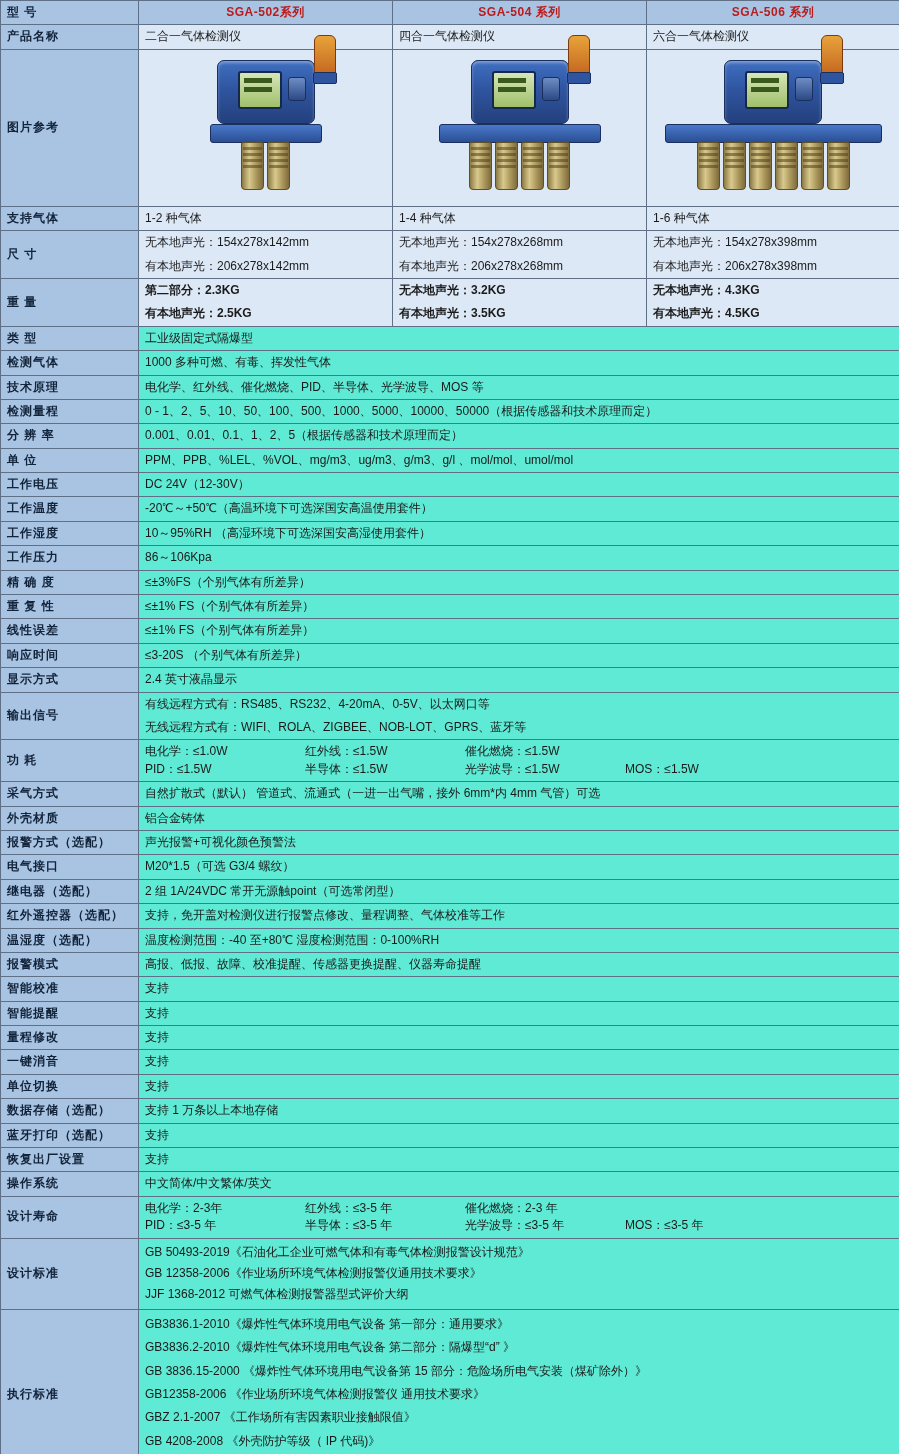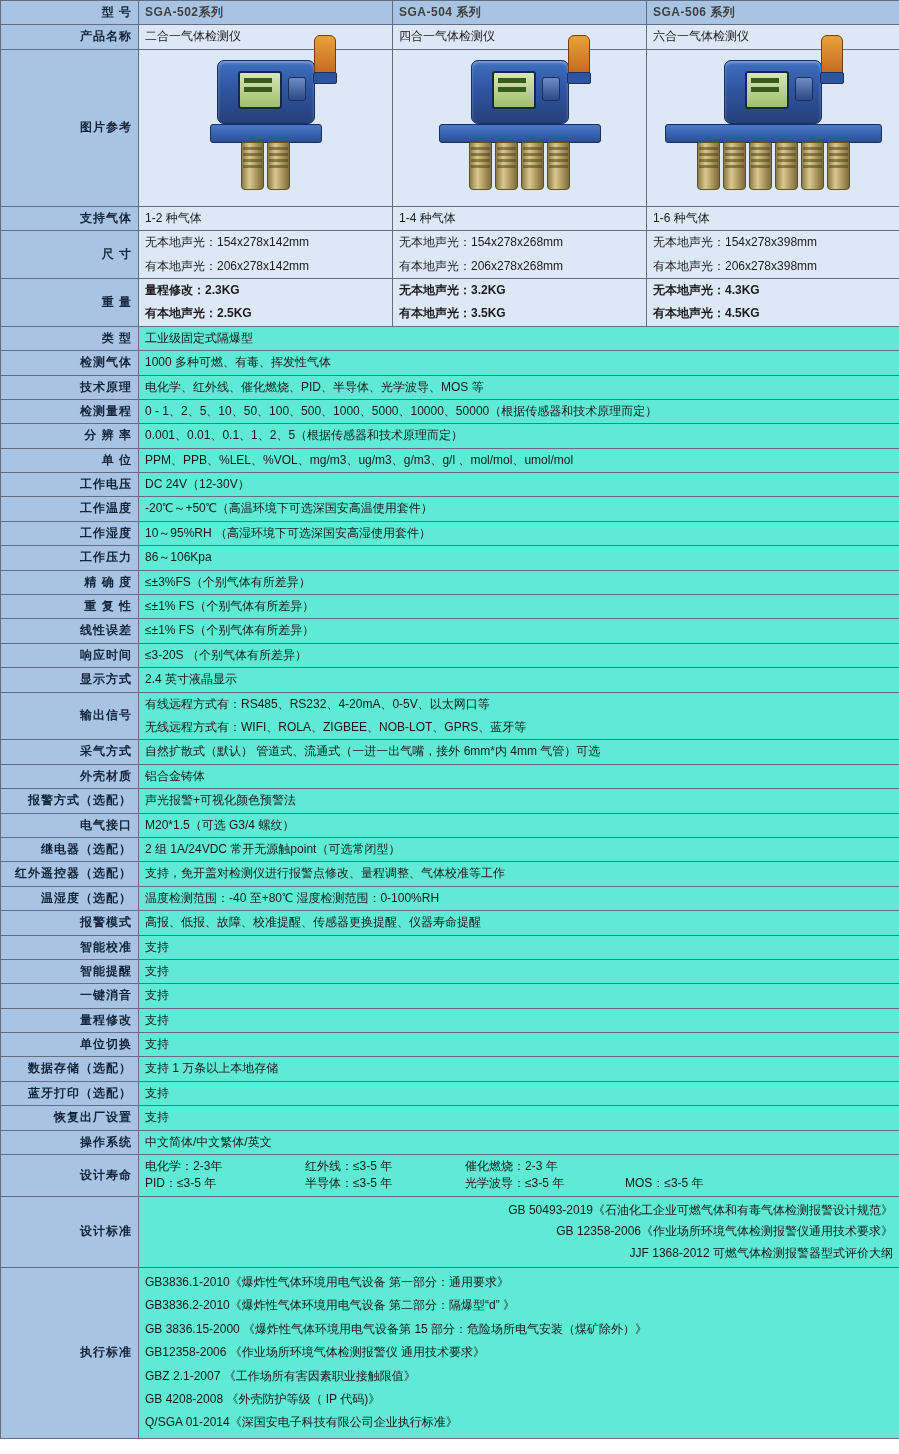--- a/index.html
+++ b/index.html
@@ -24,34 +24,35 @@
   table.spec td {
     border: 1px solid #5f6f86;
     padding: 3px 6px;
     vertical-align: middle;
     font-size: 12px;
     line-height: 1.45;
   }
   td.label {
     width: 138px;
     background: #a9c3e3;
-    text-align: right;
+    text-align: left;
     font-weight: bold;
     color: #12243a;
     letter-spacing: 1px;
     padding: 4px 2px;
   }
   td.value {
     background: #5eead4;
     padding-left: 8px;
   }
   td.model-head {
     background: #a9c3e3;
+    text-align: center;
     font-weight: bold;
-    color: #404040;
+    color: #b91c1c;
     letter-spacing: .5px;
   }
   td.sub {
     background: #dce8f6;
     text-align: left;
   }
   td.imgcell {
     background: #dce8f6;
     text-align: center;
     height: 150px;
@@ -64,21 +65,20 @@
     display: flex;
     flex-wrap: wrap;
   }
   .cols span {
     display: inline-block;
   }
   .pw span { width: 160px; }
   .life span { width: 160px; }
   .std-list div {
     padding: 2px 0;
-    text-align: right;
   }
   .exec-list div {
     padding: 3px 0;
   }
   
   .device {
     display: inline-block;
     position: relative;
   }
   .dev-wrap {
@@ -305,21 +305,21 @@
     </td>
     <td class="sub twoline">
       <div>无本地声光：154x278x398mm</div>
       <div>有本地声光：206x278x398mm</div>
     </td>
   </tr>
 
   <tr>
     <td class="label">重    量</td>
     <td class="sub twoline">
-      <div style="font-weight:bold">量程修改：2.3KG</div>
+      <div style="font-weight:bold">第二部分：2.3KG</div>
       <div style="font-weight:bold">有本地声光：2.5KG</div>
     </td>
     <td class="sub twoline">
       <div style="font-weight:bold">无本地声光：3.2KG</div>
       <div style="font-weight:bold">有本地声光：3.5KG</div>
     </td>
     <td class="sub twoline">
       <div style="font-weight:bold">无本地声光：4.3KG</div>
       <div style="font-weight:bold">有本地声光：4.5KG</div>
     </td>
@@ -387,20 +387,36 @@
   </tr>
 
   <tr>
     <td class="label">输出信号</td>
     <td class="value twoline" colspan="3">
       <div>有线远程方式有：RS485、RS232、4-20mA、0-5V、以太网口等</div>
       <div>无线远程方式有：WIFI、ROLA、ZIGBEE、NOB-LOT、GPRS、蓝牙等</div>
     </td>
   </tr>
 
+  <tr>
+    <td class="label">功    耗</td>
+    <td class="value" colspan="3">
+      <div class="cols pw">
+        <span>电化学：≤1.0W</span>
+        <span>红外线：≤1.5W</span>
+        <span>催化燃烧：≤1.5W</span>
+      </div>
+      <div class="cols pw">
+        <span>PID：≤1.5W</span>
+        <span>半导体：≤1.5W</span>
+        <span>光学波导：≤1.5W</span>
+        <span>MOS：≤1.5W</span>
+      </div>
+    </td>
+  </tr>
 
   <tr>
     <td class="label">采气方式</td>
     <td class="value" colspan="3">自然扩散式（默认） 管道式、流通式（一进一出气嘴，接外 6mm*内 4mm 气管）可选</td>
   </tr>
   <tr>
     <td class="label">外壳材质</td>
     <td class="value" colspan="3">铝合金铸体</td>
   </tr>
   <tr>
@@ -429,25 +445,25 @@
   </tr>
   <tr>
     <td class="label">智能校准</td>
     <td class="value" colspan="3">支持</td>
   </tr>
   <tr>
     <td class="label">智能提醒</td>
     <td class="value" colspan="3">支持</td>
   </tr>
   <tr>
+    <td class="label">量程修改</td>
+    <td class="value" colspan="3">支持</td>
+  </tr>
+  <tr>
     <td class="label">一键消音</td>
-    <td class="value" colspan="3">支持</td>
-  </tr>
-  <tr>
-    <td class="label">量程修改</td>
     <td class="value" colspan="3">支持</td>
   </tr>
   <tr>
     <td class="label">单位切换</td>
     <td class="value" colspan="3">支持</td>
   </tr>
   <tr>
     <td class="label">数据存储（选配）</td>
     <td class="value" colspan="3">支持 1 万条以上本地存储</td>
   </tr>

